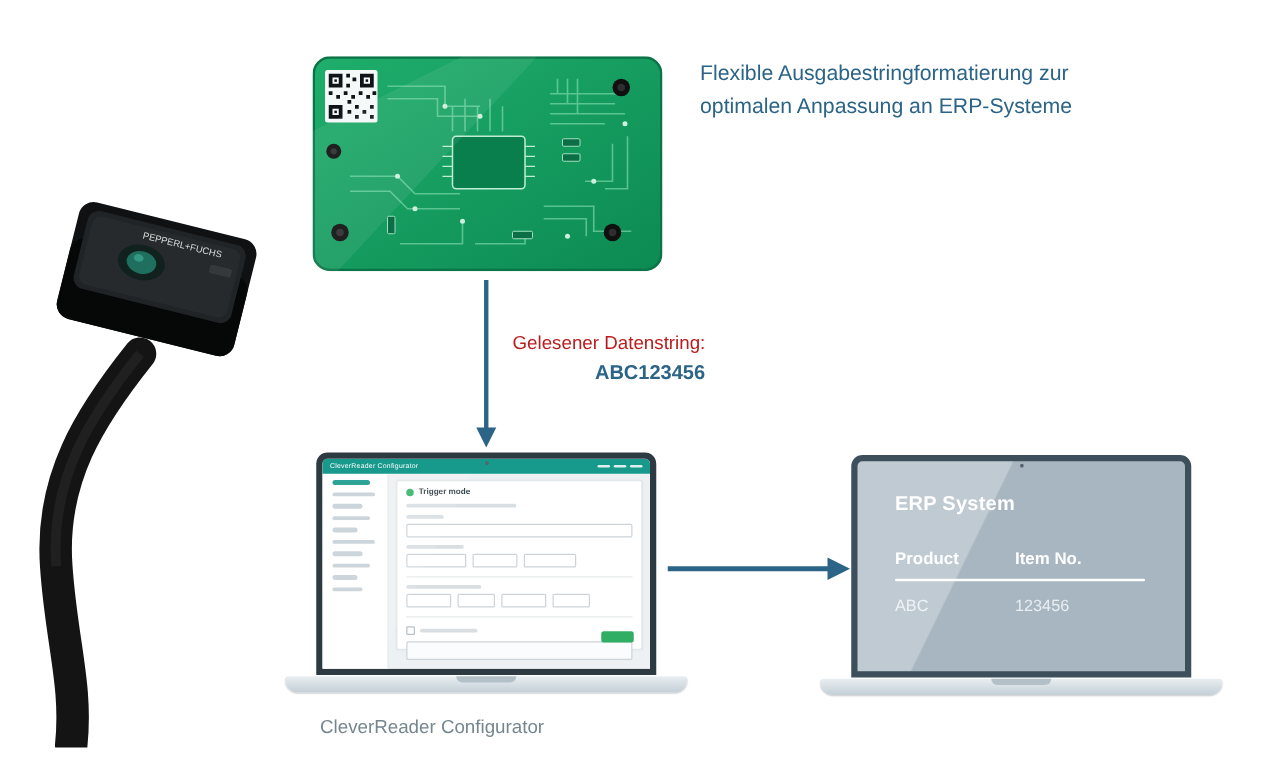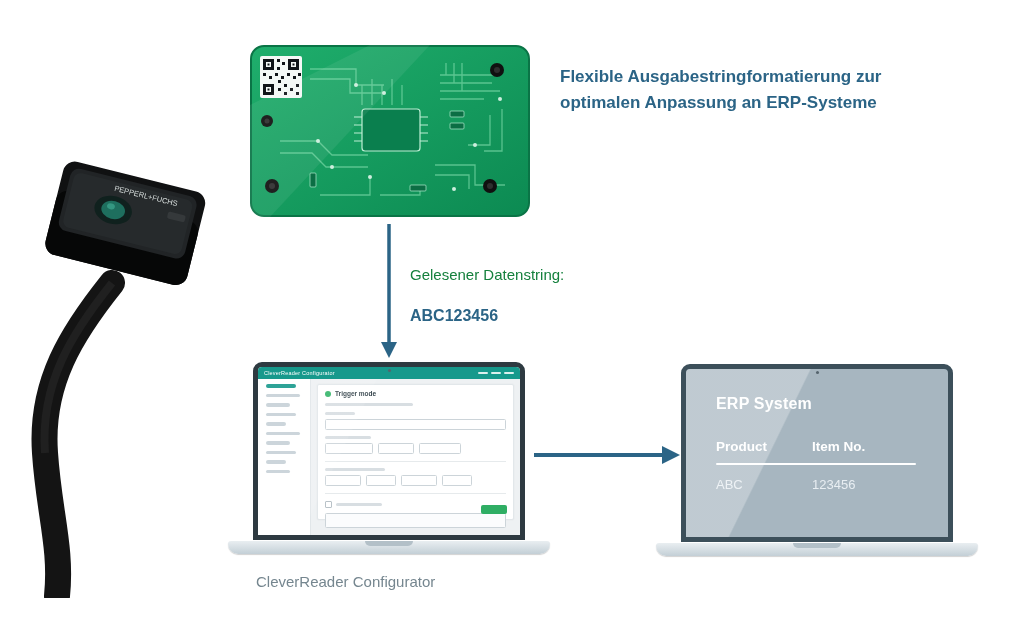--- a/index.html
+++ b/index.html
@@ -1,26 +1,26 @@
 <!DOCTYPE html>
 <html><head>
 <meta charset="utf-8">
 <style>
   html,body{margin:0;padding:0;background:#fff;}
   #canvas{position:relative;width:1024px;height:623px;background:#ffffff;overflow:hidden;
           font-family:"Liberation Sans","DejaVu Sans",sans-serif;}
   .abs{position:absolute;}
 
   
-  .headline{left:560px;top:64px;width:400px;color:#2b6486;font-size:17px;font-weight:bold;line-height:1.55;}
+  .headline{left:560px;top:46px;width:400px;color:#2b6486;font-size:17px;font-weight:normal;line-height:1.55;}
 
   
   .datastring{left:410px;top:266px;width:220px;}
-  .datastring .l1{color:#15803d;font-size:15px;}
-  .datastring .l2{color:#2b6486;font-size:16px;font-weight:bold;margin-top:24px;}
+  .datastring .l1{color:#b91c1c;font-size:15px;}
+  .datastring .l2{color:#2b6486;font-size:16px;font-weight:bold;margin-top:7px;text-align:center;}
 
   
   .outstring{left:534px;top:414px;width:160px;color:#3c5565;font-size:15px;}
 
   
   .caption{left:256px;top:573px;color:#75868f;font-size:15px;}
 
   
   .laptop{width:322px;height:196px;}
   .lt1{left:228px;top:362px;}

